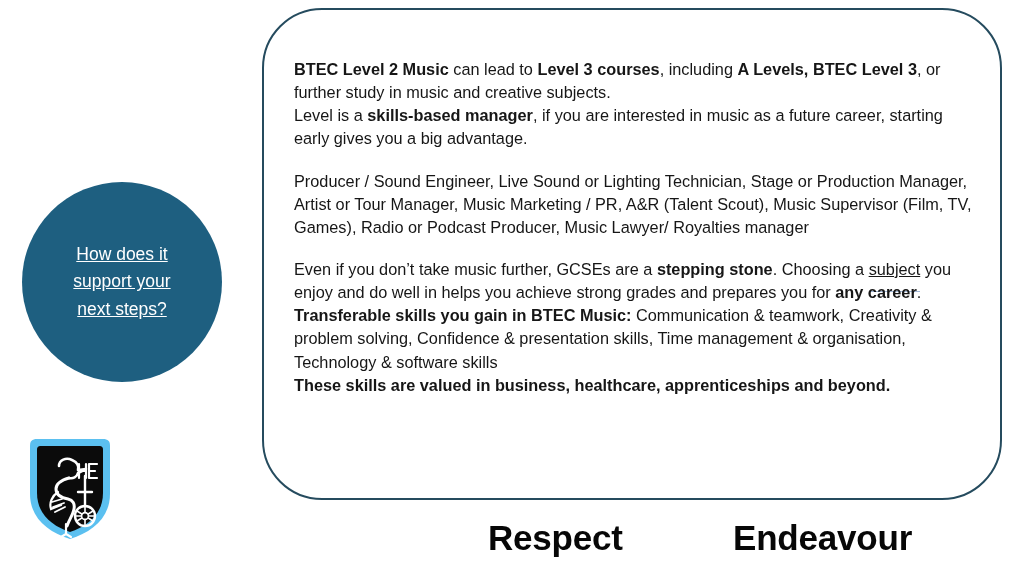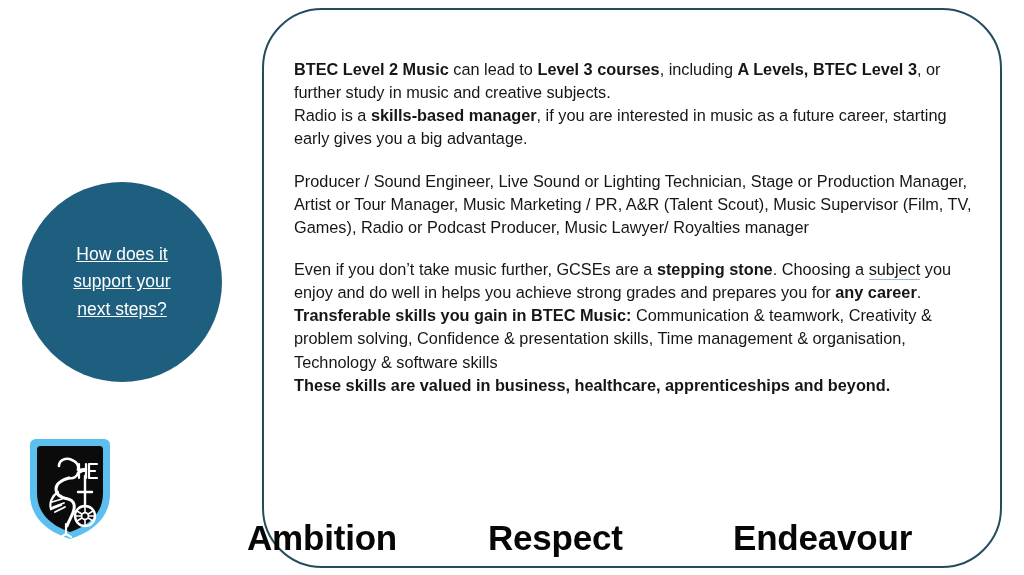--- a/index.html
+++ b/index.html
@@ -47,40 +47,41 @@
     height: 106px;
   }
   #shield-logo svg { display: block; width: 100%; height: 100%; }
 
   
   #content-box {
     position: absolute;
     left: 262px;
     top: 8px;
     width: 740px;
-    height: 560px;
+    height: 492px;
     box-sizing: border-box;
     border: 2.2px solid #254b5e;
     border-radius: 60px;
   }
   #content-body {
     position: absolute;
     left: 30px;
     top: 48px;
     right: 28px;
     font-size: 16.3px;
     line-height: 1.42;
     color: #161616;
   }
   #content-body p { margin: 0; }
   #content-body .para-gap { height: 19px; }
   #content-body b { font-weight: bold; }
   .spell-underline {
     border-bottom: 1.6px solid #9fb6d6;
-    padding-bottom: 1px;
+    padding-bottom: 13px;
+    text-decoration: underline;
   }
 
   
   #motto-row {
     position: absolute;
     left: 244px;
     top: 518px;
     width: 700px;
     height: 46px;
   }
@@ -136,36 +137,35 @@
 </div>
 
 <div id="content-box">
   <div id="content-body">
 
     <p>
       <b>BTEC Level 2 Music</b><span> can lead to </span><b>Level 3 courses</b><span>, including </span><b>A Levels, BTEC Level 3</b><span>, or further study in music and creative subjects.</span>
     </p>
 
     <p>
-      <span>Radio is a </span><b>skills-based manager</b><span>,  if you are interested in music as a future career, starting early gives you a big advantage.</span>
+      <span>Level is a </span><b>skills-based manager</b><span>,  if you are interested in music as a future career, starting early gives you a big advantage.</span>
     </p>
 
     <div class="para-gap"></div>
 
     <p>Producer / Sound Engineer, Live Sound or Lighting Technician, Stage or Production Manager, Artist or Tour Manager, Music Marketing / PR, A&amp;R (Talent Scout), Music Supervisor (Film, TV, Games), Radio or Podcast Producer, Music Lawyer/ Royalties manager</p>
 
     <div class="para-gap"></div>
 
     <p>
       <span>Even if you don’t take music further, GCSEs are a </span><b>stepping stone</b><span>. Choosing a </span><span class="spell-underline">subject</span><span> you enjoy and do well in helps you achieve strong grades and prepares you for </span><b>any career</b><span>. </span><b>Transferable skills you gain in BTEC Music:</b><span> Communication &amp; teamwork, Creativity &amp; problem solving, Confidence &amp; presentation skills, Time management &amp; organisation, Technology &amp; software skills</span>
     </p>
     <p>
       <b>These skills are valued in business, healthcare, apprenticeships and beyond.</b>
     </p>
 
   </div>
 </div>
 
 <div id="motto-row">
-  <div id="motto-ambition" class="motto-word">Ambition</div>
   <div id="motto-respect" class="motto-word">Respect</div>
   <div id="motto-endeavour" class="motto-word">Endeavour</div>
 </div>
 
 </body></html>

